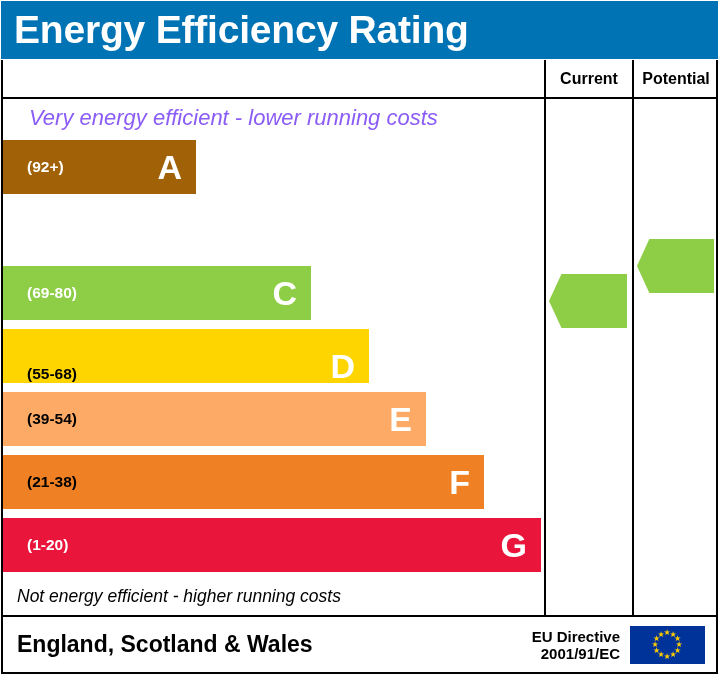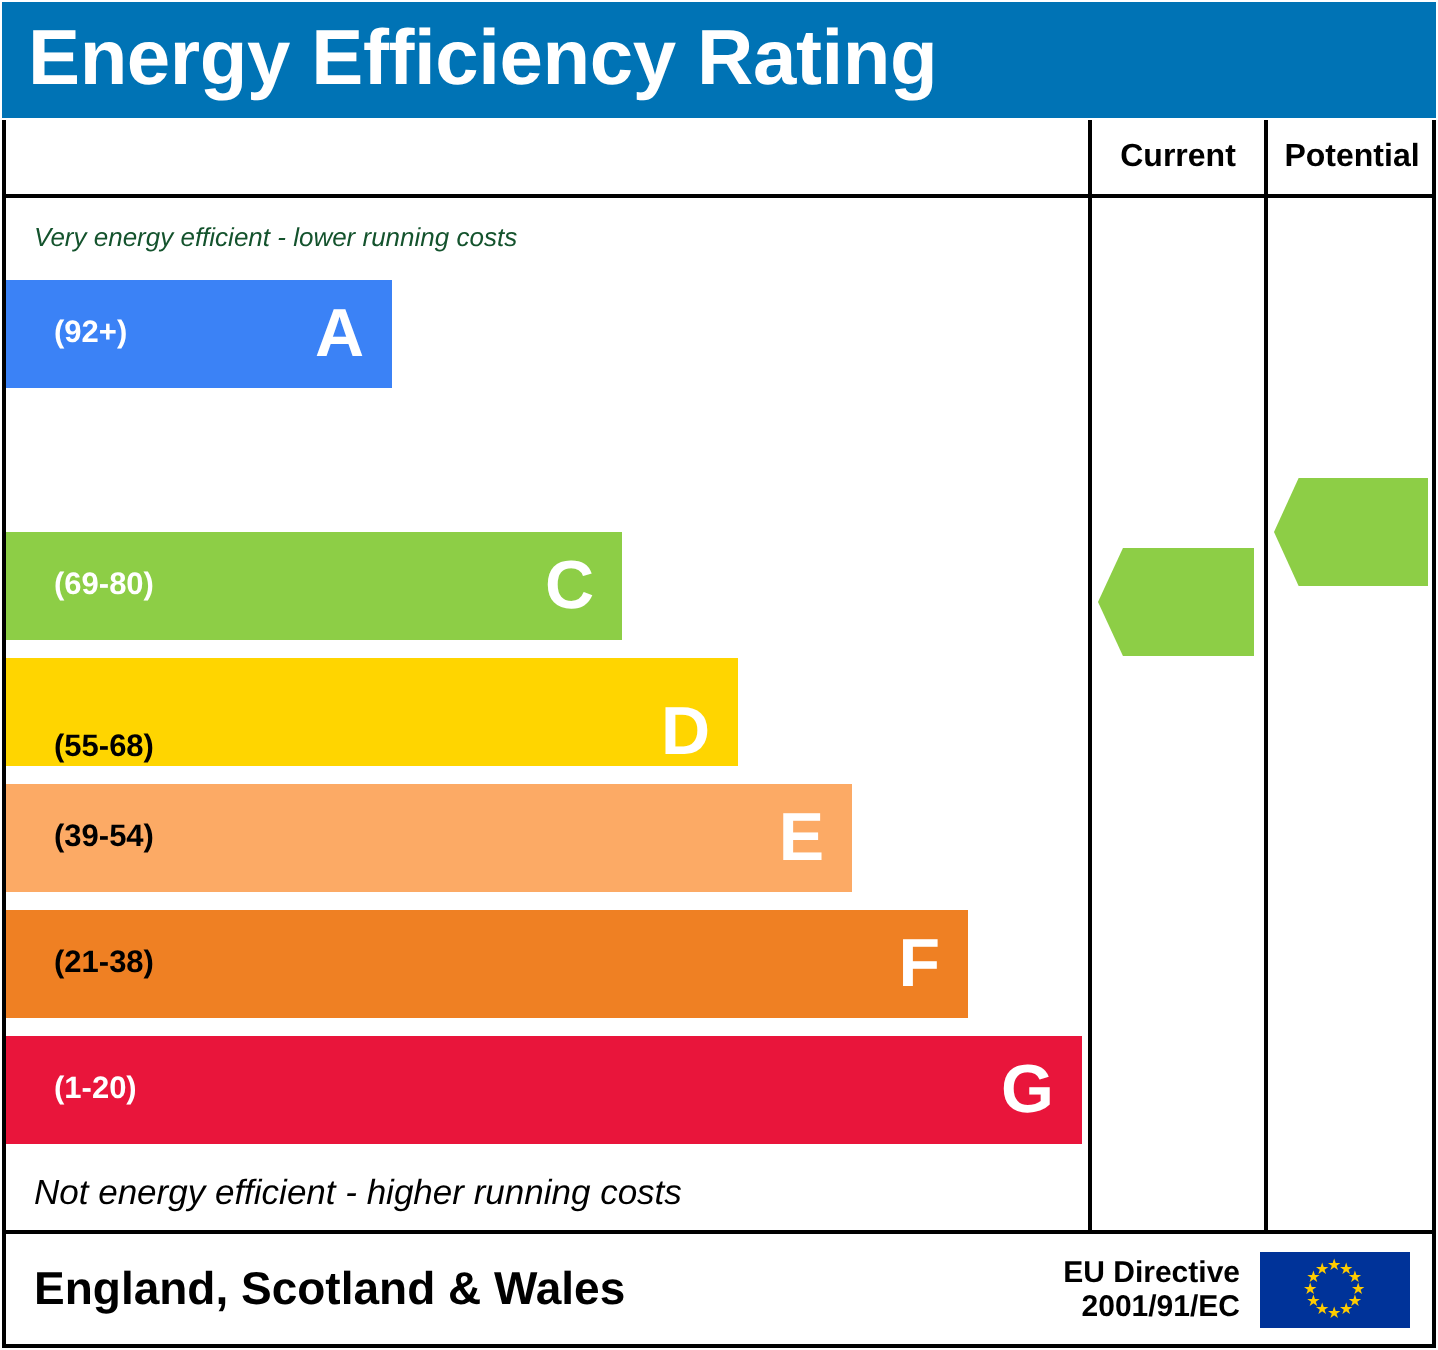--- a/index.html
+++ b/index.html
@@ -68,24 +68,24 @@
   }
   #vsep1 { left: 541px; }
   #vsep2 { left: 629px; }
 
   
   #caption-top {
     position: absolute;
     left: 0; top: 39px;
     width: 539px; height: 38px;
     display: flex; align-items: center;
-    font-size: 13px;
+    font-size: 22px;
     font-style: italic;
-    padding-left: 14px;
-    color: #14532d;
+    padding-left: 26px;
+    color: #8b5cf6;
   }
   #caption-bottom {
     position: absolute;
     left: 0; top: 517px;
     width: 539px; height: 38px;
     display: flex; align-items: center;
     font-size: 17.5px;
     font-style: italic;
     padding-left: 14px;
     color: #000000;
@@ -200,21 +200,21 @@
       <div class="colhead-cell" id="colhead-current">Current</div>
       <div class="colhead-cell" id="colhead-potential">Potential</div>
     </div>
 
     <div class="vsep" id="vsep1"></div>
     <div class="vsep" id="vsep2"></div>
 
     <div id="caption-top">Very energy efficient - lower running costs</div>
 
     <div id="bands">
-        <div class="band dark" style="top: 3px; width: 193px; background: #3b82f6;">
+        <div class="band dark" style="top: 3px; width: 193px; background: #a16207;">
           <span class="range">(92+)</span>
           <span class="letter">A</span>
         </div>
         <div class="band dark" style="top: 129px; width: 308px; background: rgb(141, 206, 70);">
           <span class="range">(69-80)</span>
           <span class="letter">C</span>
         </div>
         <div class="band light" style="top: 192px; width: 366px; background: rgb(255, 213, 0); align-items: flex-end;">
           <span class="range">(55-68)</span>
           <span class="letter">D</span>

